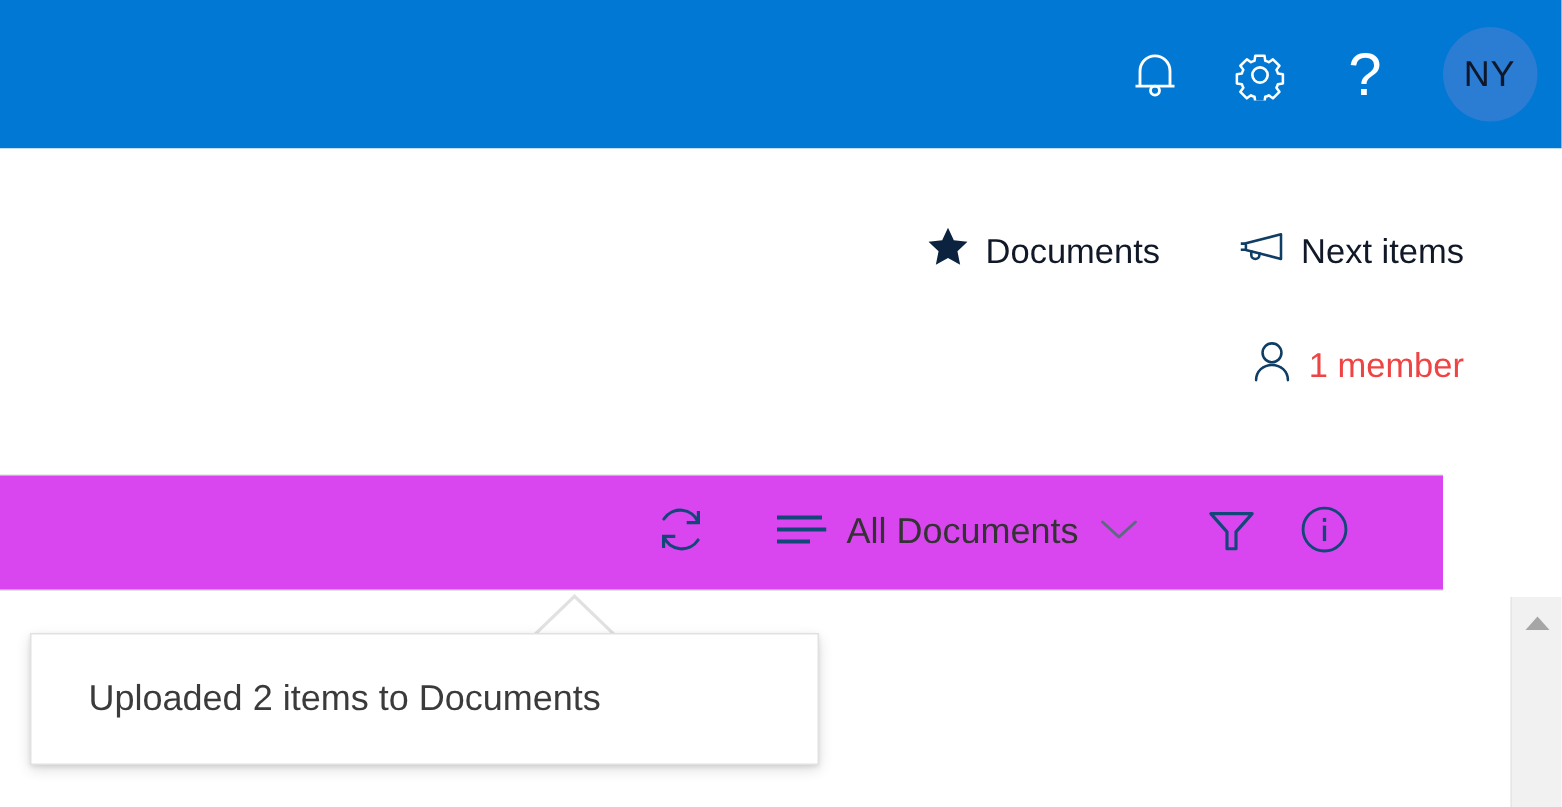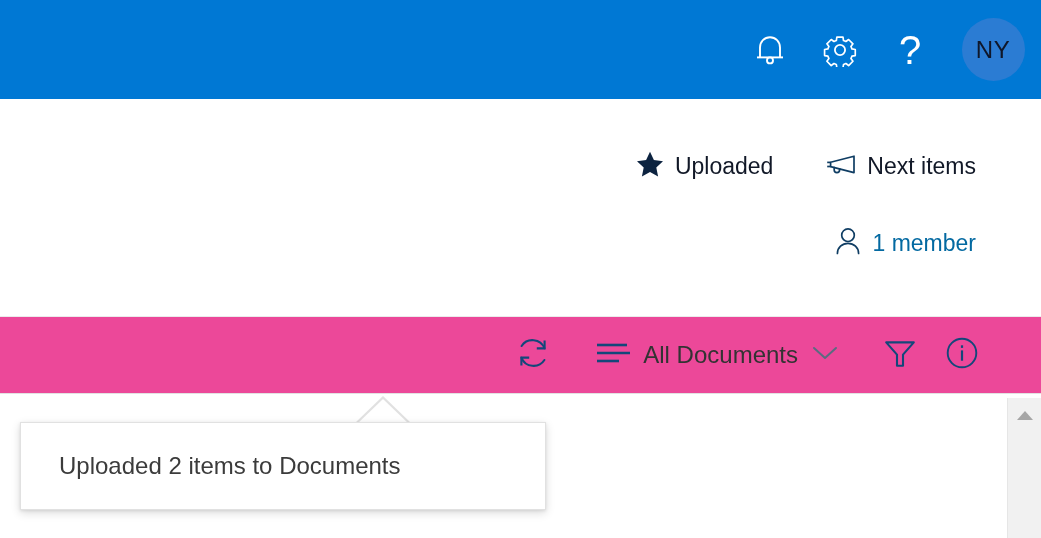--- a/index.html
+++ b/index.html
@@ -110,33 +110,33 @@
     position: absolute;
     right: 65px;
     top: 128px;
     display: flex;
     align-items: center;
     gap: 11px;
     cursor: pointer;
   }
   .member-row .lbl {
     font-size: 23px;
-    color: #0369a1;
+    color: #ef4444;
     font-family: "Liberation Sans", sans-serif;
     white-space: nowrap;
   }
 
   
   .toolbar {
     position: absolute;
     left: 0;
     top: 316px;
-    width: 1041px;
+    width: 962px;
     height: 78px;
-    background: #ec4899;
+    background: #d946ef;
     border-top: 1px solid #ebebeb;
     border-bottom: 1px solid #e2e2e2;
     box-sizing: border-box;
     display: flex;
     align-items: center;
     justify-content: flex-end;
   }
   .tb-btn {
     height: 78px;
     display: flex;
@@ -296,21 +296,21 @@
   <div class="header-band">
 
     <div class="header-actions-row">
 
       <div class="hdr-action">
         <span>
           <svg width="28" height="27" viewBox="0 0 28 27" xmlns="http://www.w3.org/2000/svg">
             <polygon points="14,0.8 17.9,9.1 27,10.2 20.3,16.5 22.1,25.5 14,21 5.9,25.5 7.7,16.5 1,10.2 10.1,9.1" fill="#0c2340"></polygon>
           </svg>
         </span>
-        <span class="lbl">Uploaded</span>
+        <span class="lbl">Documents</span>
       </div>
 
       <div class="hdr-action">
         <span>
           <svg width="30" height="24" viewBox="0 0 30 24" fill="none" xmlns="http://www.w3.org/2000/svg">
             <path d="M28 3.2 L4.6 9.2 L4.6 13.6 L28 19.6 Z" stroke="#0f3d63" stroke-width="1.7" fill="none" stroke-linejoin="round"></path>
             <path d="M8.2 13.8 L8.2 17.1 C8.2 18.5 9.4 19.6 10.9 19.6 C12.4 19.6 13.6 18.5 13.6 17.1 L13.6 15.2" stroke="#0f3d63" stroke-width="1.7" fill="none" stroke-linejoin="round"></path>
             <line x1="1.2" y1="9.4" x2="4.6" y2="9.4" stroke="#0f3d63" stroke-width="1.7"></line>
             <line x1="1.2" y1="13.5" x2="4.6" y2="13.5" stroke="#0f3d63" stroke-width="1.7"></line>
           </svg>

